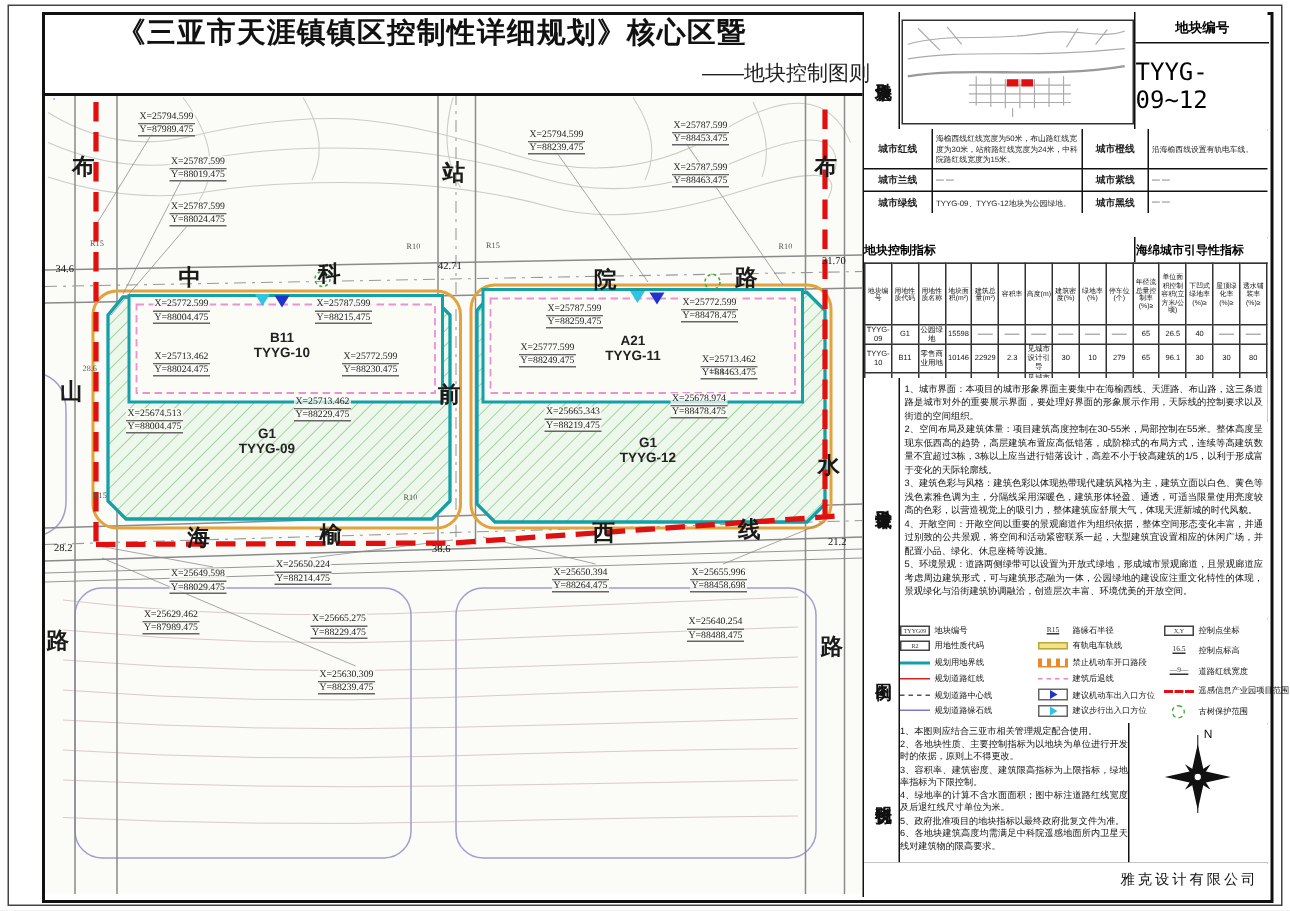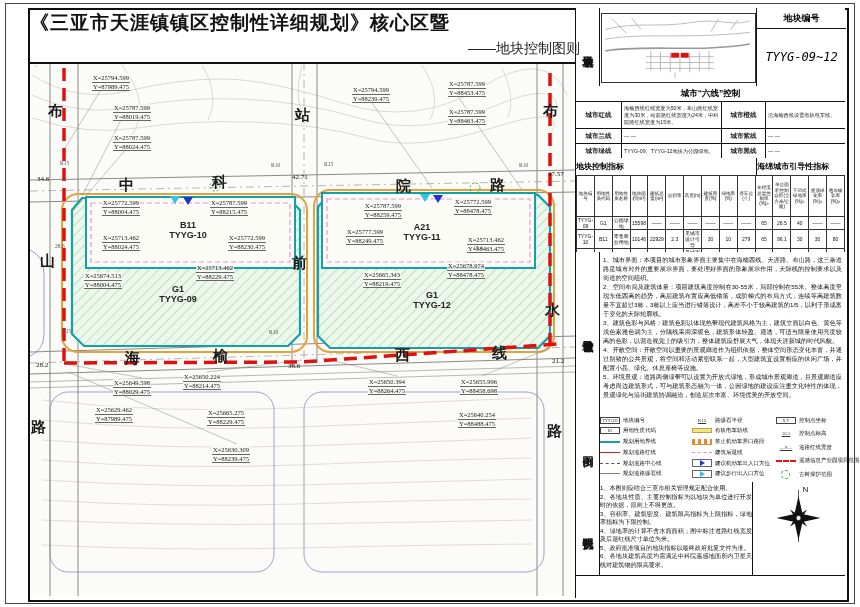--- a/index.html
+++ b/index.html
@@ -2,41 +2,41 @@
 <html><head>
 <meta charset="utf-8">
 <style>
   html,body{margin:0;padding:0;background:#e8e8e6;font-family:"Liberation Sans",sans-serif;}
   #sheet{position:relative;width:860px;height:607px;background:#fff;overflow:hidden;}
   .abs{position:absolute;}
   #outerborder{left:5px;top:3px;width:848px;height:599px;border:1px solid #444;}
   #frame{left:28px;top:8px;width:817px;height:590px;border:2px solid #111;}
   
   #titleblock{left:30px;top:10px;width:545px;height:52px;border-bottom:2px solid #111;background:#fff;z-index:5;}
-  .titleline{font-weight:bold;font-size:19px;color:#111;line-height:25px;padding-left:0;letter-spacing:1px;white-space:nowrap;}
+  .titleline{font-weight:bold;font-size:19px;color:#111;line-height:25px;padding-left:0;letter-spacing:1px;white-space:nowrap;margin-left:48px;}
   #subtitle{left:468px;top:40px;font-size:14px;color:#222;z-index:6;}
   
   #map{left:30px;top:62px;width:545px;height:534px;background:#fbfbf7;overflow:hidden;}
   #mapsvg{position:absolute;left:0;top:0;}
   .coord{position:absolute;font-family:"Liberation Serif",serif;font-size:6.5px;color:#222;line-height:7.5px;white-space:nowrap;z-index:4;}
   .coord span{display:block;border-bottom:0.5px solid #666;padding:0 1px;background:rgba(251,251,247,0.75);}
   .rchar{position:absolute;font-size:15px;font-weight:bold;color:#1a1a1a;z-index:4;}
   .elev{position:absolute;font-size:7px;color:#111;font-family:"Liberation Serif",serif;z-index:4;}
   .dim{position:absolute;font-size:5.5px;color:#555;font-family:"Liberation Serif",serif;z-index:4;}
   .blocklabel{position:absolute;width:80px;text-align:center;font-size:9px;font-weight:bold;color:#222;line-height:10px;z-index:4;}
   
   .sec{border-bottom:1.5px solid #111;background:#fff;}
   .vcell{position:absolute;left:576px;width:23px;border-right:1px solid #111;display:flex;align-items:center;justify-content:center;}
   .vtext{writing-mode:vertical-lr;text-orientation:upright;font-size:11px;font-weight:bold;color:#111;}
   #panel-divider{left:575px;top:8px;width:0;height:590px;border-left:1.5px solid #111;z-index:7;}
   #sec1{left:576px;top:8px;width:269px;height:78px;}
   #indexmapbox{left:601px;top:13px;width:153px;height:68px;border:1px solid #333;}
   #sec1-right{left:756px;top:8px;width:89px;height:78px;border-left:1px solid #111;}
   #blockno-h{height:20px;line-height:20px;text-align:center;font-size:9px;font-weight:bold;border-bottom:1px solid #111;}
-  #blockno-v{height:56px;display:flex;align-items:center;justify-content:center;font-size:12px;font-family:"DejaVu Sans Mono",monospace;font-style:italic;}
+  #blockno-v{height:56px;display:flex;align-items:center;justify-content:center;font-size:16px;font-family:"DejaVu Sans Mono",monospace;}
   #sec2{left:576px;top:86px;width:269px;height:72px;}
   #sixtitle{height:15px;line-height:15px;text-align:center;font-weight:bold;font-size:8.5px;border-bottom:1px solid #111;}
   #sixgrid{display:grid;grid-template-columns:46px 100px 44px 79px;height:56px;}
   #sixgrid div{border-right:1px solid #111;border-bottom:1px solid #111;font-size:5.2px;display:flex;align-items:center;padding:0 2px;color:#222;overflow:hidden;}
   #sixgrid div.lb{font-size:6.5px;font-weight:bold;justify-content:center;}
   #sixgrid div:nth-child(4n){border-right:none;}
   #sixgrid div:nth-last-child(-n+4){border-bottom:none;}
   #sec3{left:576px;top:158px;width:269px;height:17px;display:flex;}
   #sec3 .h{line-height:17px;text-align:left;font-weight:bold;font-size:8px;}
   #sec3 .h1{width:181px;border-right:1px solid #111;}
@@ -200,21 +200,21 @@
         <span class="rchar" style="left: 183px; top: 285px;">榆</span>
         <span class="rchar" style="left: 365px; top: 284px;">西</span>
         <span class="rchar" style="left: 462px; top: 282px;">线</span>
         <span class="rchar" style="left: 513px; top: 40px;">布</span>
         <span class="rchar" style="left: 515px; top: 239px;">水</span>
         <span class="rchar" style="left: 517px; top: 360px;">路</span>
       </div>
     <div id="elevs">
         <span class="elev" style="left: 7px; top: 113px;">34.6</span>
         <span class="elev" style="left: 262px; top: 111px;">42.71</span>
-        <span class="elev" style="left: 518px; top: 108px;">37.57</span>
+        <span class="elev" style="left: 518px; top: 108px;">31.70</span>
         <span class="elev" style="left: 6px; top: 299px;">28.2</span>
         <span class="elev" style="left: 258px; top: 300px;">38.6</span>
         <span class="elev" style="left: 522px; top: 264px; margin-top: 31px;">21.2</span>
       </div>
     <div id="coords">
         <div class="coord" style="left: 62px; top: 12px;">
           <span>X=25794.599</span>
           <span>Y=87989.475</span>
         </div>
         <div class="coord" style="left: 83px; top: 42px;">
@@ -368,21 +368,20 @@
       <rect x="71" y="40" width="8" height="5" fill="#e01010"></rect>
       <rect x="81" y="40" width="8" height="5" fill="#e01010"></rect>
     </svg>
   </div>
   <div class="abs" id="sec1-right">
     <div id="blockno-h">地块编号</div>
     <div id="blockno-v">TYYG-09~12</div>
   </div>
 
   <div class="abs sec" id="sec2">
-    <div id="sixtitle">城市“六线”控制</div>
     <div id="sixgrid">
         <div class="lb">城市红线</div>
         <div>海榆西线红线宽度为50米，布山路红线宽度为30米，站前路红线宽度为24米，中科院路红线宽度为15米。</div>
         <div class="lb">城市橙线</div>
         <div>沿海榆西线设置有轨电车线。</div>
         <div class="lb">城市兰线</div>
         <div>— —</div>
         <div class="lb">城市紫线</div>
         <div>— —</div>
         <div class="lb">城市绿线</div>
@@ -604,13 +603,16 @@
     <svg width="91" height="62" viewBox="0 0 90 62">
       <line x1="45" y1="8" x2="45" y2="60" stroke="#333" stroke-width="0.8"></line>
       <text x="49" y="10" font-size="8" fill="#111">N</text>
       <path d="M45,14 L49,32 L67,36 L49,40 L45,58 L41,40 L23,36 L41,32 Z" fill="#111"></path>
       <path d="M45,14 L49,32 L67,36 L49,40 L45,58 L41,40 L23,36 L41,32 Z" fill="#111" transform="rotate(45 45 36) translate(45 36) scale(0.55) translate(-45 -36)"></path>
       <circle cx="45" cy="36" r="2.5" fill="#fff" stroke="#111" stroke-width="0.8"></circle>
     </svg>
     
   </div>
 
+  <div class="abs sec" id="sec8">
+    <span id="company">雅克设计有限公司</span>
+  </div>
 </div>
 
 </body></html>

